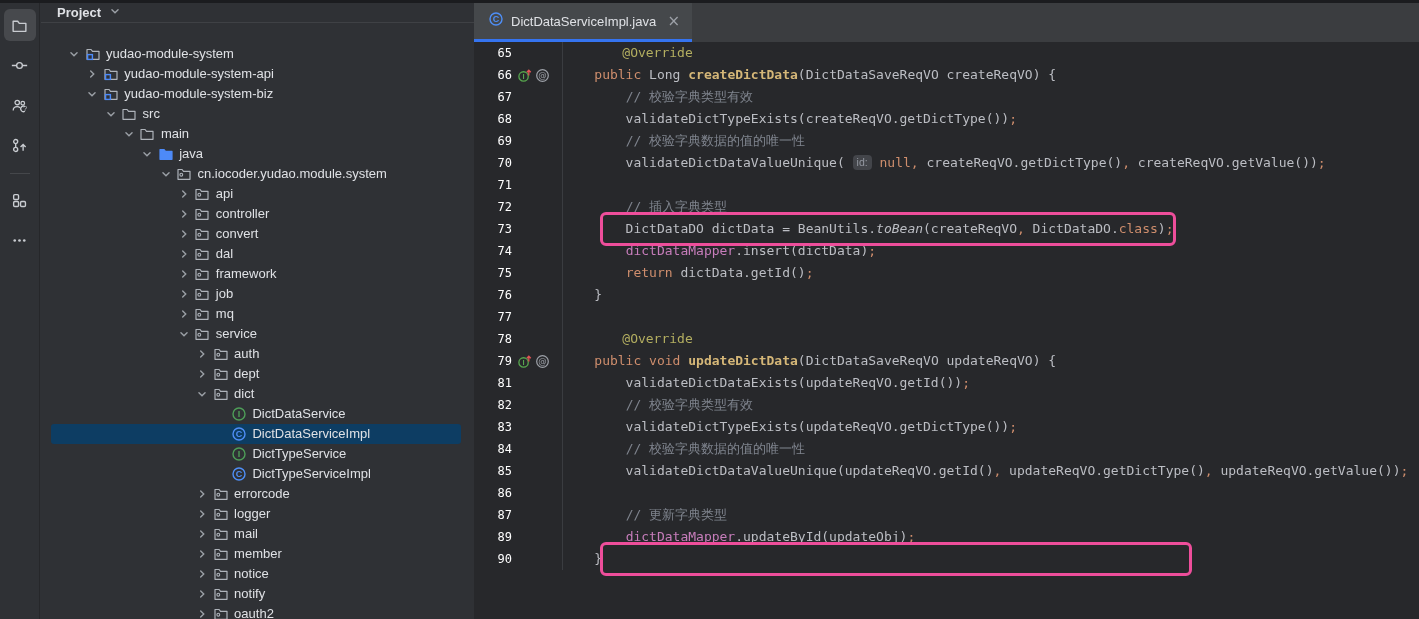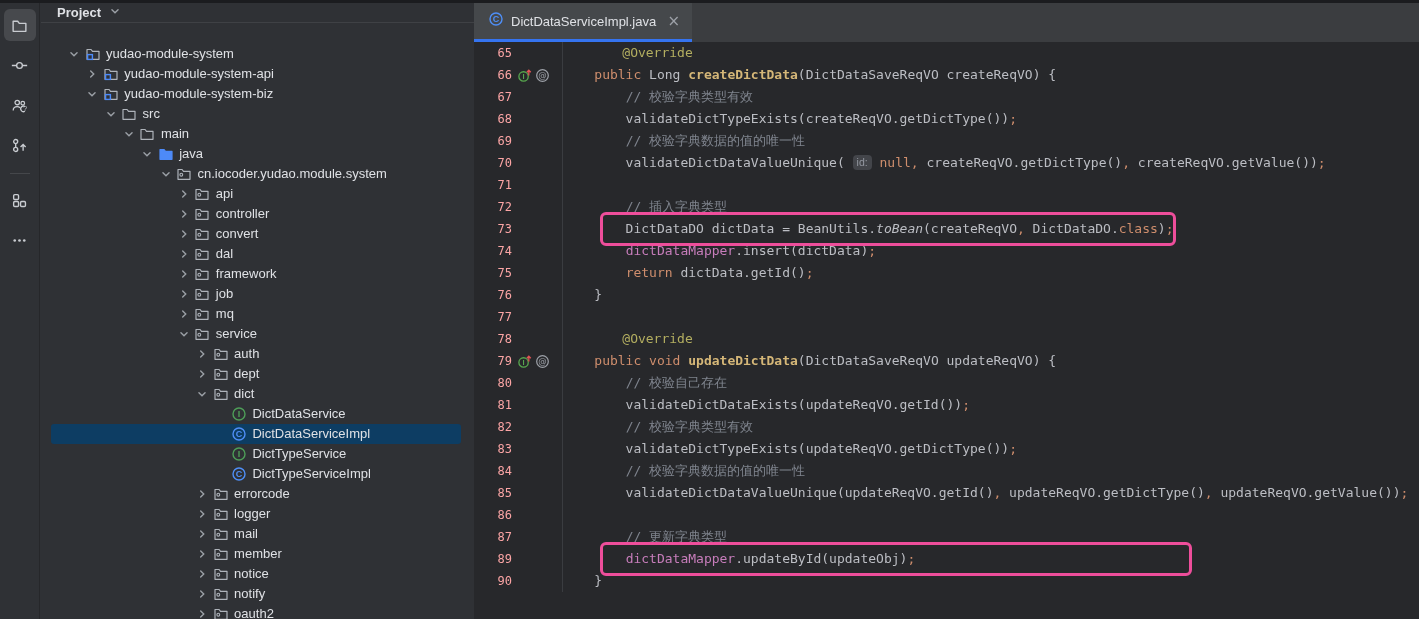--- a/index.html
+++ b/index.html
@@ -33,21 +33,21 @@
   .editor{position:absolute;top:3px;left:474px;right:0;bottom:0;background:#27282b;}
   .tabbar{position:absolute;top:0;left:0;right:0;height:39px;background:#3b3d40;}
   .tab{position:absolute;top:0;left:0;width:218px;height:39px;background:#45484b;
        display:flex;align-items:center;padding:0 10px 0 14px;gap:7px;border-bottom:3px solid #3574f0;}
   .tab-title{font-size:13px;color:#dfe1e5;flex:1;}
   .tab-close{color:#9da1a8;font-size:15px;line-height:1;padding:0 2px;font-family:"DejaVu Sans",sans-serif;}
 
   .code{position:absolute;top:39px;left:0;right:0;bottom:0;background:#27282b;
         font-family:"DejaVu Sans Mono",monospace;}
   .crow{height:22px;display:flex;align-items:center;}
-  .cnum{width:40px;text-align:right;font-size:12px;color:#fca5a5;flex:0 0 auto;padding-right:2px;}
+  .cnum{width:40px;text-align:right;font-size:12px;color:#ffffff;flex:0 0 auto;padding-right:2px;}
   .cgut{width:48px;flex:0 0 auto;display:flex;align-items:center;gap:3px;padding-left:3px;}
   .cpre{flex:1;border-left:1px solid #3a3c40;height:22px;line-height:22px;font-size:13px;
         white-space:pre;color:#bcbec4;overflow:hidden;}
   .tok-k{color:#cf8e6d;}
   .tok-m{color:#d5b778;font-weight:700;}
   .tok-a{color:#b3ae60;margin-left:28px;}
   .tok-c{color:#7f848e;}
   .tok-f{color:#c77dbb;}
   .tok-p{color:#cf8e6d;}
   .tok-i{font-style:italic;color:#bcbec4;}
@@ -646,25 +646,20 @@
             <span style="display: flex;">
               <svg width="15" height="15" viewBox="0 0 16 16">
                 <circle cx="8" cy="8" r="6.2" fill="none" stroke="#9da1a8" stroke-width="1.3"></circle>
                 <text x="8" y="11" text-anchor="middle" font-size="9" fill="#9da1a8" font-family="DejaVu Sans">@</text>
               </svg>
             </span>
           </span>
           <span class="cpre"><span>    </span><span class="tok-k">public</span><span> </span><span class="tok-k">void</span><span> </span><span class="tok-m">updateDictData</span><span>(DictDataSaveReqVO updateReqVO) {</span></span>
         </div>
         <div class="crow">
-          <span class="cnum">80</span>
-          <span class="cgut"></span>
-          <span class="cpre"><span>        </span><span class="tok-c">// 校验自己存在</span></span>
-        </div>
-        <div class="crow">
           <span class="cnum">81</span>
           <span class="cgut"></span>
           <span class="cpre"><span>        validateDictDataExists(updateReqVO.getId())</span><span class="tok-p">;</span></span>
         </div>
         <div class="crow">
           <span class="cnum">82</span>
           <span class="cgut"></span>
           <span class="cpre"><span>        </span><span class="tok-c">// 校验字典类型有效</span></span>
         </div>
         <div class="crow">

